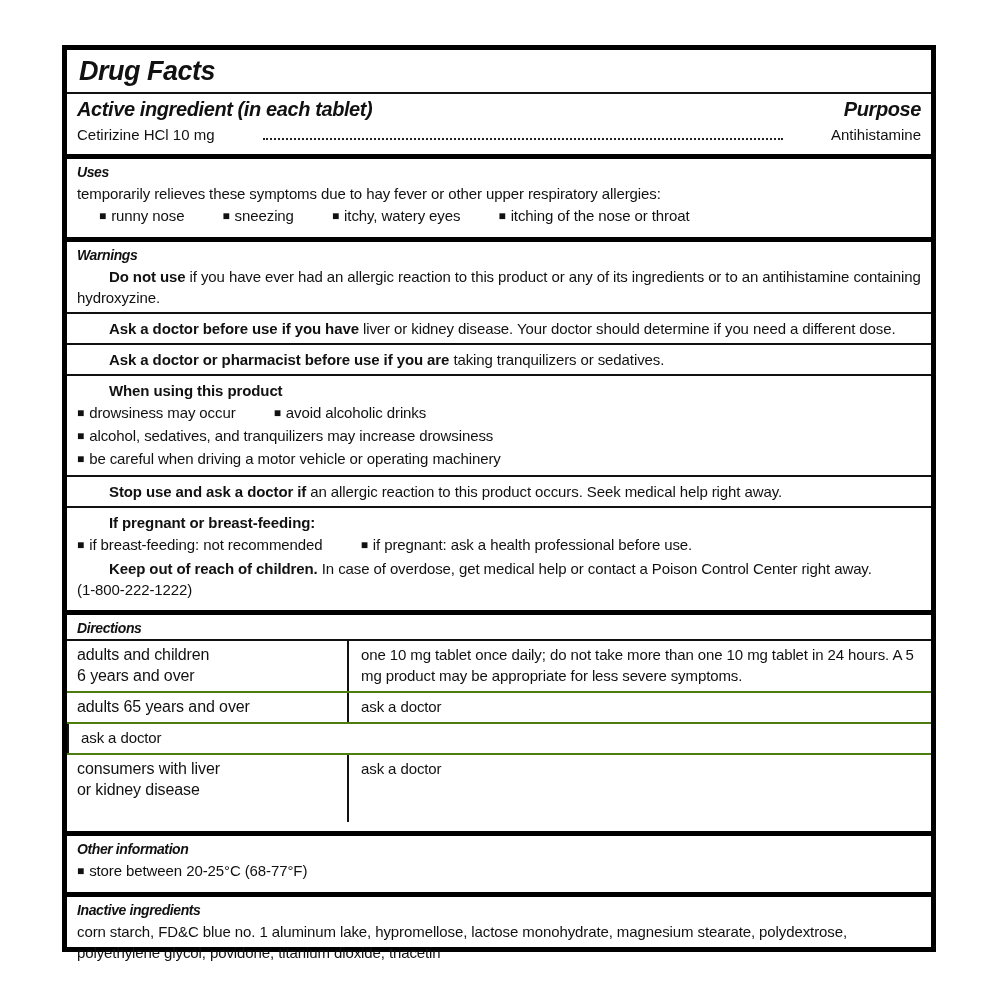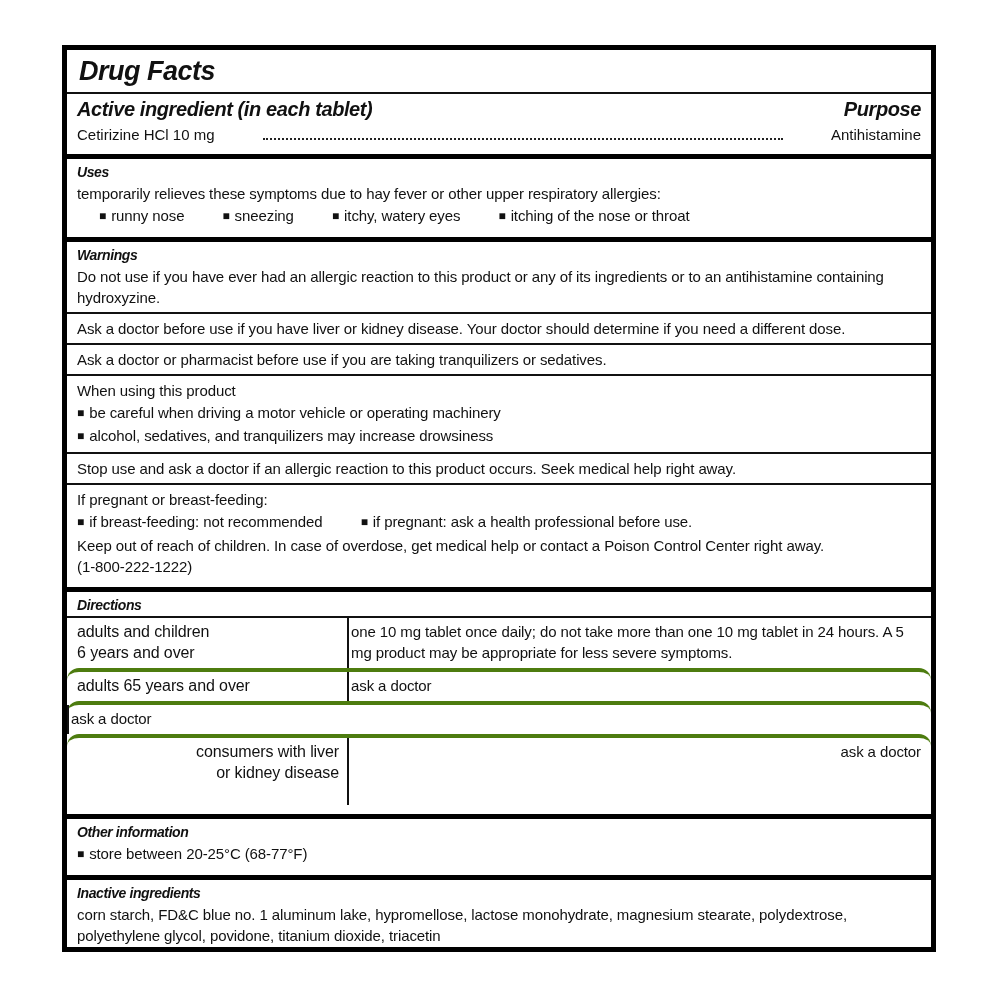--- a/index.html
+++ b/index.html
@@ -29,42 +29,42 @@
   }
   .leader-row { display: flex; align-items: baseline; font-size: 15px; line-height: 20px; margin-top: 2px; gap: 47px; }
   .leader { flex: 1; border-bottom: 2px dotted #222; margin: 0 1px 3px 1px; }
 
   .sec-h {
     font-style: italic; font-weight: 700; font-size: 14px; letter-spacing: -0.4px;
     margin: 0 0 3px 0;
   }
   p { margin: 0; }
   .para { font-size: 15px; line-height: 21px; letter-spacing: -0.1px; margin: 1px 0; }
-  .bold { font-weight: 400; }
+  .bold { font-weight: 700; margin-left: 32px; }
   .b-line { font-size: 15px; line-height: 21px; letter-spacing: -0.1px; }
   .b-item { margin-right: 34px; white-space: nowrap; }
   .b-item:last-child { margin-right: 0; }
   .sq { font-size: 12px; margin-right: 5px; position: relative; top: -1px; }
   .indent { margin-left: 22px; }
   .phone-line { display: block; }
 
   
   .dtable { margin: 2px -10px 0; }
   .dtable .trule { border-top: 2px solid #111; height: 0; }
   .drow { display: flex; }
-  .drow + .drow { border-top: 4px solid #4d7c0f; border-radius: 12px; }
+  .drow + .drow { border-top: 2px solid #4d7c0f; }
   .dcell-who {
     width: 280px; flex: none; padding: 3px 8px 5px 10px; box-sizing: border-box;
     font-size: 16px; line-height: 21px; white-space: pre-line; letter-spacing: -0.1px;
   }
   .dcell-what {
-    flex: 1; border-left: 2px solid #111; padding: 3px 10px 5px 2px;
+    flex: 1; border-left: 2px solid #111; padding: 3px 10px 5px 12px;
     font-size: 15px; line-height: 21px; letter-spacing: -0.1px;
   }
-  .drow.last .dcell-who, .drow.last .dcell-what { padding-bottom: 22px; text-align: right; }
+  .drow.last .dcell-who, .drow.last .dcell-what { padding-bottom: 22px; }
 </style>
 </head>
 <body>
 
 <div class="stage">
   <div class="dfbox">
 
     <div class="sec">
       <div class="df-title">Drug Facts</div>
       <div class="rule"></div>
@@ -96,22 +96,26 @@
       <p class="para"><span class="bold">Do not use</span><span> if you have ever had an allergic reaction to this product or any of its ingredients or to an antihistamine containing hydroxyzine.</span></p>
       <div class="rule"></div>
 
       <p class="para"><span class="bold">Ask a doctor before use if you have</span><span> liver or kidney disease. Your doctor should determine if you need a different dose.</span></p>
       <div class="rule"></div>
 
       <p class="para"><span class="bold">Ask a doctor or pharmacist before use if you are</span><span> taking tranquilizers or sedatives.</span></p>
       <div class="rule"></div>
 
       <p class="para bold">When using this product</p>
+      <div class="b-line">
+        <span class="b-item"><span class="sq">■</span><span>drowsiness may occur</span></span>
+        <span class="b-item"><span class="sq">■</span><span>avoid alcoholic drinks</span></span>
+      </div>
+      <div class="b-line"><span class="sq">■</span><span>alcohol, sedatives, and tranquilizers may increase drowsiness</span></div>
       <div class="b-line"><span class="sq">■</span><span>be careful when driving a motor vehicle or operating machinery</span></div>
-      <div class="b-line"><span class="sq">■</span><span>alcohol, sedatives, and tranquilizers may increase drowsiness</span></div>
       <div class="rule"></div>
 
       <p class="para"><span class="bold">Stop use and ask a doctor if</span><span> an allergic reaction to this product occurs. Seek medical help right away.</span></p>
       <div class="rule"></div>
 
       <p class="para bold">If pregnant or breast-feeding:</p>
       <div class="b-line">
         <span class="b-item"><span class="sq">■</span><span>if breast-feeding: not recommended</span></span>
         <span class="b-item"><span class="sq">■</span><span>if pregnant: ask a health professional before use.</span></span>
       </div>

